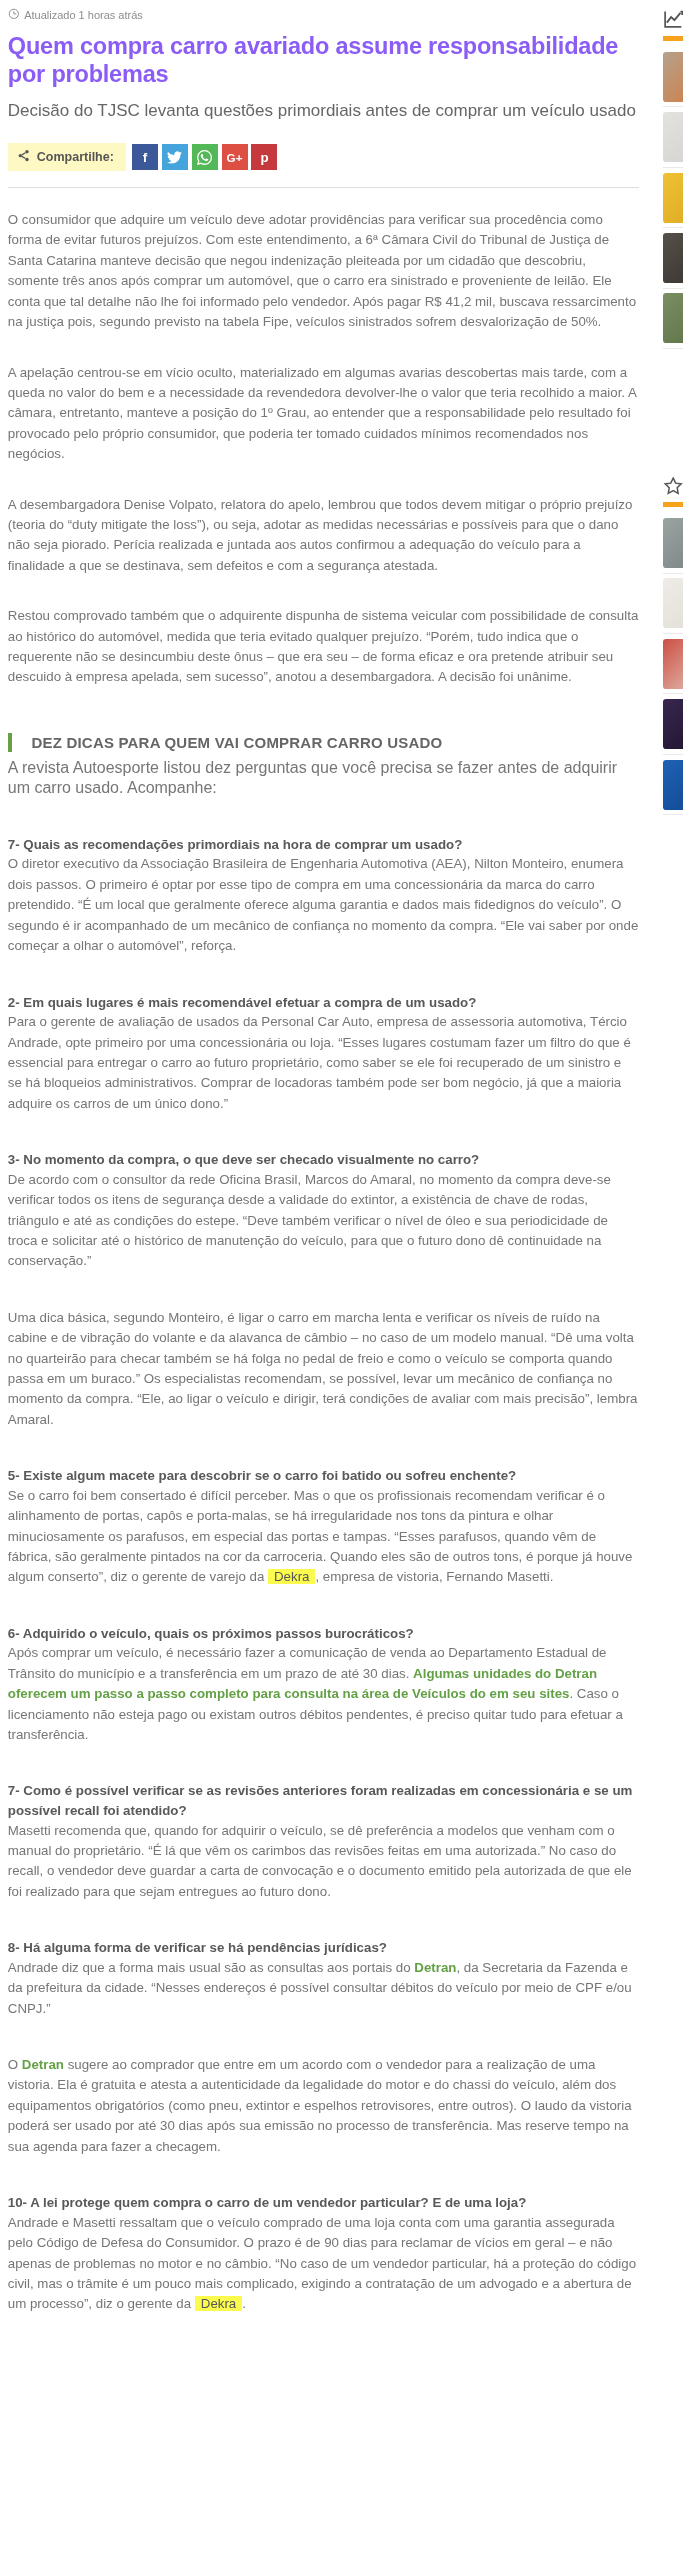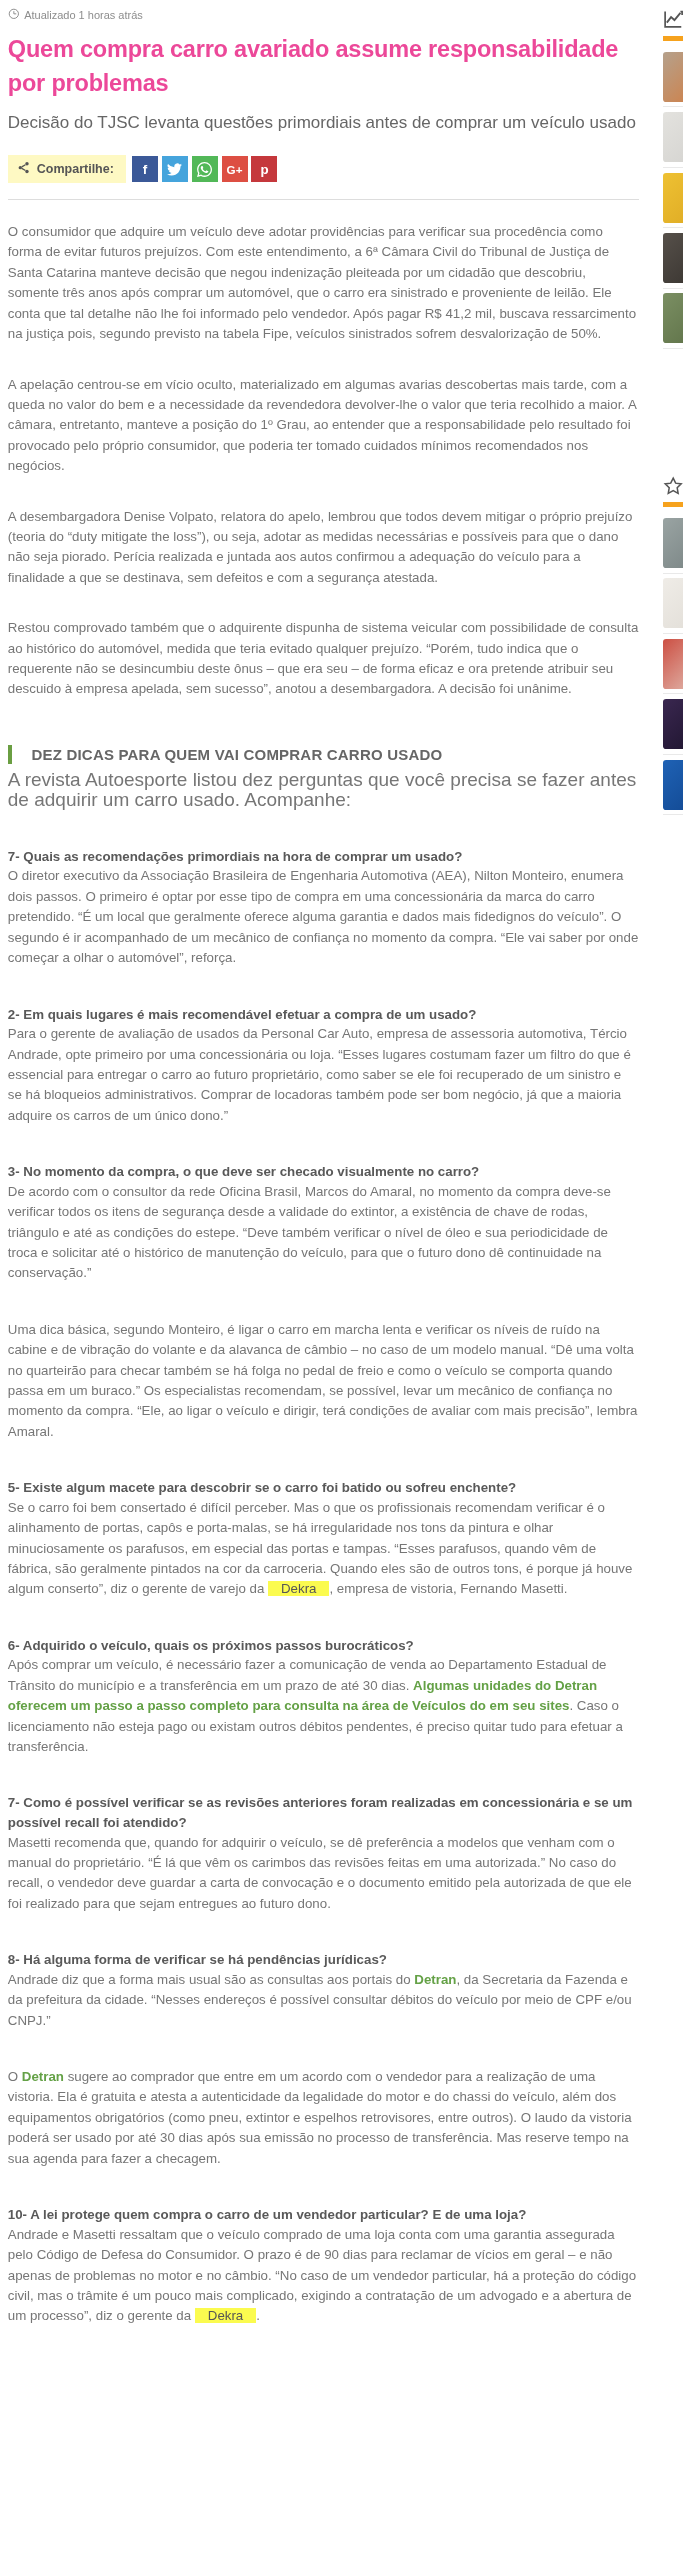--- a/index.html
+++ b/index.html
@@ -4,44 +4,44 @@
 <style>
   * { box-sizing: border-box; }
   html,body { margin:0; padding:0; background:#fff; }
   body { font-family:"Liberation Sans", sans-serif; }
   .page { position:relative; width:684px; height:2576px; overflow:hidden; background:#fff; }
   .content { position:absolute; left:7.8px; top:7.8px; width:631px; }
 
   .timestamp { display:flex; align-items:flex-end; gap:4.7px; color:#8d8d8d; font-size:11px; }
   .timestamp svg { flex:0 0 auto; }
 
-  h1.title { margin:11px 0 0; font-size:23.5px; line-height:34px; font-weight:bold; color:#ec4899; letter-spacing:-0.2px; }
+  h1.title { margin:11px 0 0; font-size:23.5px; line-height:28px; font-weight:bold; color:#8b5cf6; letter-spacing:-0.2px; }
   .subtitle { margin:11px 0 0; font-size:17px; line-height:23.5px; font-weight:normal; color:#666; }
 
   .share-row { margin-top:20.4px; display:flex; align-items:center; }
   .share-label { background:#fef9c3; color:#555; font-weight:bold; font-size:12.5px; height:28px; padding:0 12.5px 0 9.4px; display:flex; align-items:center; gap:6.3px; }
   .share-buttons { display:flex; gap:3.9px; margin-left:5.5px; }
   .share-btn { width:26px; height:26px; display:flex; align-items:center; justify-content:center; color:#fff; font-weight:bold; font-size:13.3px; text-decoration:none; cursor:pointer; }
   .share-btn svg { width:15px; height:15px; fill:#fff; }
 
   .rule { border:none; border-top:0.8px solid #ddd; margin:15.7px 0 0; }
 
   .article-paragraphs { margin-top:22px; }
   .article-paragraphs p { margin:0 0 30px; font-size:13.3px; line-height:20.4px; color:#767676; }
 
   .section-head { margin:45px 0 0; display:flex; align-items:center; }
   .section-bar { width:3.9px; height:19px; background:#6a9e42; margin-right:7.8px; flex:0 0 auto; }
   .section-title { font-size:15px; font-weight:bold; color:#666; letter-spacing:0.2px;padding-left:12px; }
-  .section-intro { margin:6.3px 0 0; font-size:19px; line-height:20.4px; color:#767676; }
+  .section-intro { margin:6.3px 0 0; font-size:16px; line-height:20.4px; color:#767676; }
 
   .qa-block { margin-top:36px; }
   .qa-question { margin:0; font-size:13.3px; line-height:19.6px; font-weight:bold; color:#595959; }
   .qa-answer { margin:0; font-size:13.3px; line-height:20.4px; color:#767676; }
   .green-link { color:#64a146; font-weight:bold; text-decoration:none; cursor:pointer; }
-  .hl { background:#fbfb4f; color:#555; padding:0 13px; }
+  .hl { background:#fbfb4f; color:#555; padding:0 6px; }
 
   .rail { position:absolute; left:663px; top:9.4px; width:64px; }
   .rail-widget-icon { height:20.4px; margin-bottom:6.3px; }
   .rail-accent { height:4.7px; width:64px; margin-bottom:11px; }
   .rail-item { padding-bottom:4.7px; border-bottom:0.8px solid #e9e9e9; margin-bottom:4.7px; }
   .rail-thumb { width:64px; height:50px; border-radius:3.1px; cursor:pointer; }
   .rail-gap { height:122px; }
 </style>
 </head>
 <body>

